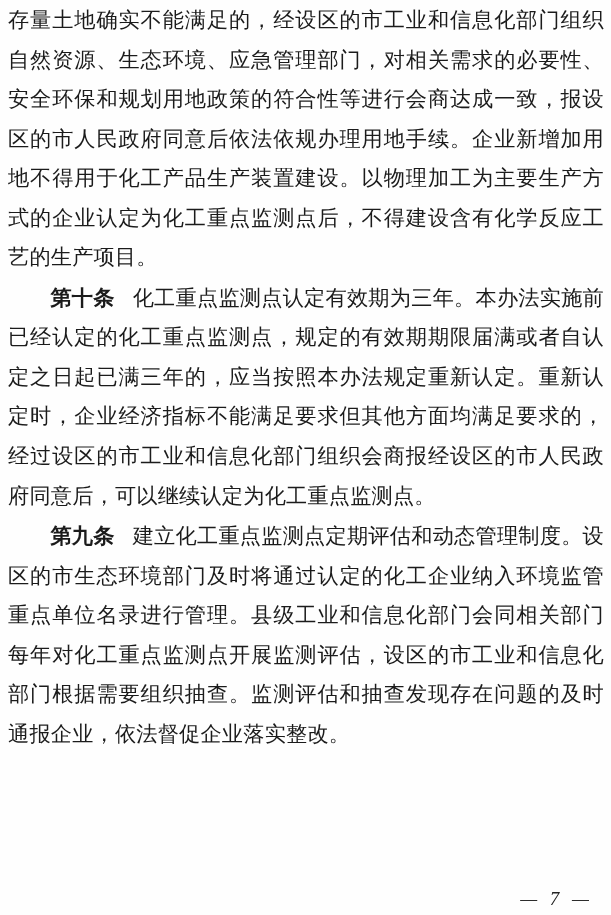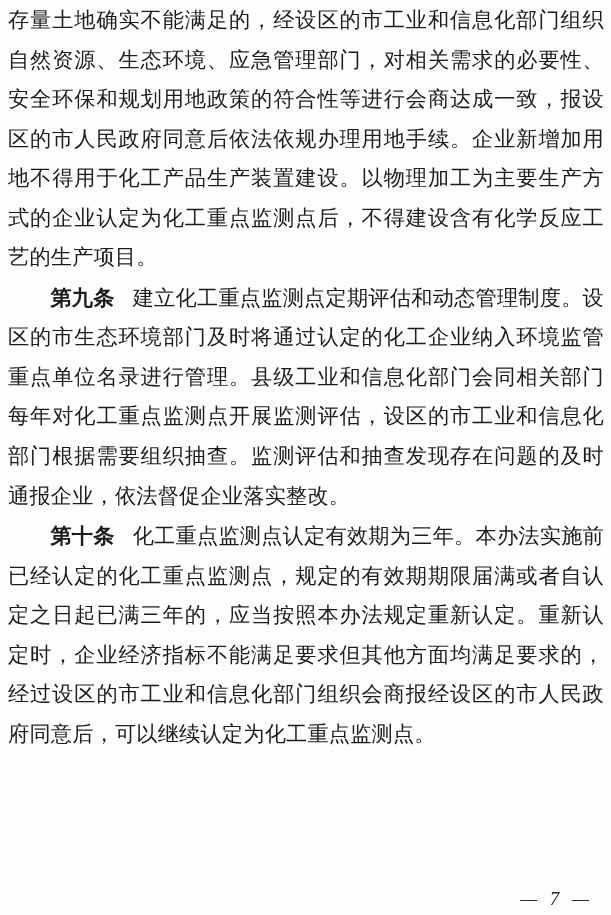--- a/index.html
+++ b/index.html
@@ -48,20 +48,20 @@
     white-space: nowrap;
   }
 </style>
 </head>
 <body>
 
 <main class="page">
 
   <p class="para"><span>存量土地确实不能满足的，经设区的市工业和信息化部门组织自然资源、生态环境、应急管理部门，对相关需求的必要性、安全环保和规划用地政策的符合性等进行会商达成一致，报设区的市人民政府同意后依法依规办理用地手续。企业新增加用地不得用于化工产品生产装置建设。以物理加工为主要生产方式的企业认定为化工重点监测点后，不得建设含有化学反应工艺的生产项目。</span></p>
 
+  <p class="para indent"><span class="article-no">第十条</span><span>化工重点监测点认定有效期为三年。本办法实施前已经认定的化工重点监测点，规定的有效期期限届满或者自认定之日起已满三年的，应当按照本办法规定重新认定。重新认定时，企业经济指标不能满足要求但其他方面均满足要求的，经过设区的市工业和信息化部门组织会商报经设区的市人民政府同意后，可以继续认定为化工重点监测点。</span></p>
+
   <p class="para indent"><span class="article-no">第九条</span><span>建立化工重点监测点定期评估和动态管理制度。设区的市生态环境部门及时将通过认定的化工企业纳入环境监管重点单位名录进行管理。县级工业和信息化部门会同相关部门每年对化工重点监测点开展监测评估，设区的市工业和信息化部门根据需要组织抽查。监测评估和抽查发现存在问题的及时通报企业，依法督促企业落实整改。</span></p>
-
-  <p class="para indent"><span class="article-no">第十条</span><span>化工重点监测点认定有效期为三年。本办法实施前已经认定的化工重点监测点，规定的有效期期限届满或者自认定之日起已满三年的，应当按照本办法规定重新认定。重新认定时，企业经济指标不能满足要求但其他方面均满足要求的，经过设区的市工业和信息化部门组织会商报经设区的市人民政府同意后，可以继续认定为化工重点监测点。</span></p>
 
 
   <div class="page-number">— 7 —</div>
 
 </main>
 
 </body></html>

